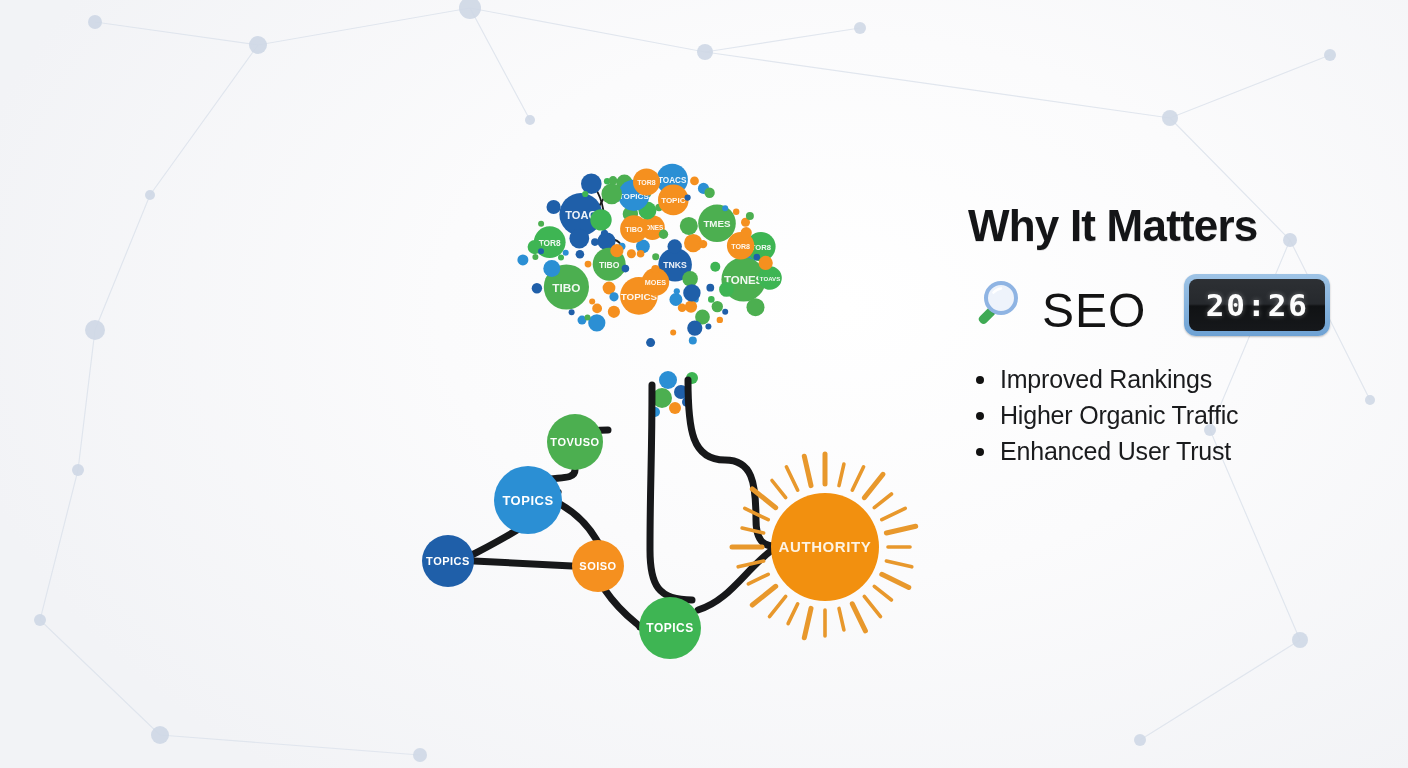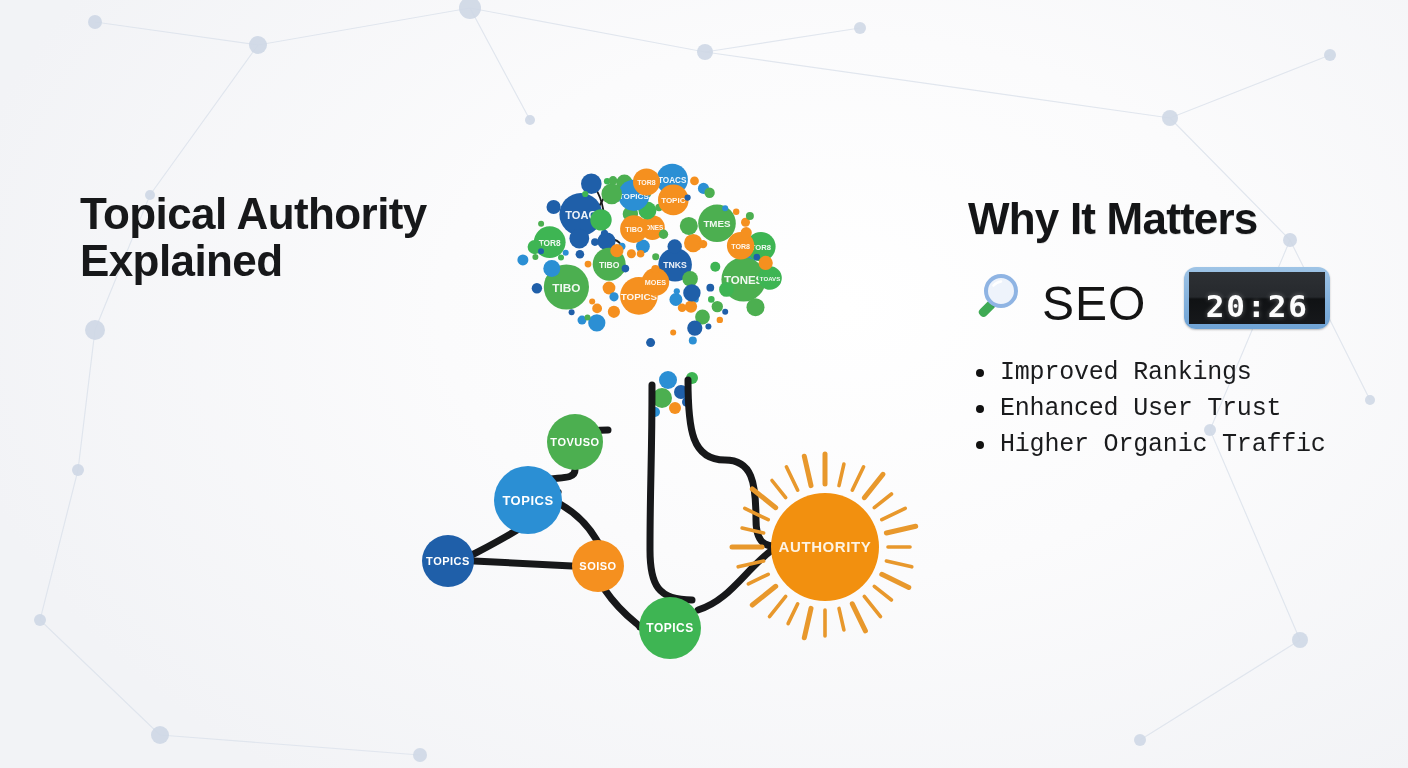--- a/index.html
+++ b/index.html
@@ -28,21 +28,21 @@
     color:#17181a; letter-spacing:-0.6px;
   }
   #left-sub {
     margin-top:42px;
     font-size:23px; line-height:1.30; color:#1f2023;
     letter-spacing:-0.1px;
   }
 
   
   #right-col {
-    position:absolute; left:968px; top:195px; width:400px;
+    position:absolute; left:968px; top:202px; width:400px;
   }
   #right-title {
     font-size:44px; font-weight:bold; line-height:1.10;
     color:#141517; letter-spacing:-0.8px;
     text-shadow:0 1px 0 rgba(0,0,0,0.12);
   }
   #logo-row {
     margin-top:24px; height:62px;
     display:flex; align-items:center; gap:16px;
   }
@@ -51,31 +51,31 @@
     letter-spacing:1px; line-height:1;margin-top:12px;
   }
   #clock-badge {
     margin-left:22px;
     width:146px; height:62px; border-radius:12px;
     background:linear-gradient(#9fc4e6,#6ea2d4);
     padding:5px; box-shadow:0 1px 2px rgba(0,0,0,.25);
     display:flex;
   }
   #clock-screen {
-    flex:1; border-radius:0;
+    flex:1; border-radius:8px;
     background:linear-gradient(#2d3034 0%, #26292d 48%, #101214 52%, #16181b 100%);
-    display:flex; align-items:flex-end; justify-content:center;
+    display:flex; align-items:center; justify-content:center;
   }
   #clock-time {
     font-family:"DejaVu Sans Mono", monospace;
     font-size:31px; font-weight:bold; color:#fdfdfd;
     letter-spacing:2px;
     text-shadow:0 0 5px rgba(255,255,255,.35);
   }
-  #bullets { margin-top:26px; list-style:none;font-family:Liberation Mono, monospace; }
+  #bullets { margin-top:26px; list-style:none; }
   #bullets li {
     font-size:25px; line-height:1.43; color:#1a1b1d;
     padding-left:32px; position:relative; letter-spacing:-0.2px;
   }
   #bullets li::before {
     content:""; position:absolute; left:8px; top:14px;
     width:8px; height:8px; border-radius:50%; background:#111;
   }
 
   
@@ -115,24 +115,20 @@
         <circle cx="160" cy="735" r="9"></circle>
       <circle cx="1210" cy="430" r="6"></circle>
         <circle cx="1300" cy="640" r="8"></circle>
       <circle cx="530" cy="120" r="5"></circle>
         <circle cx="1140" cy="740" r="6"></circle>
       <circle cx="420" cy="755" r="7"></circle>
     </g>
   </svg>
 
   <div id="left-col">
-    <h1 id="left-title">
-      <span>Topical Authority</span><br>
-      <span>Explained</span>
-    </h1>
   </div>
 
   <div id="right-col">
     <h2 id="right-title">
       <span>Why It Matters</span><br>
     </h2>
 
     <div id="logo-row">
 
       <svg width="58" height="58" viewBox="0 0 58 58">
@@ -147,22 +143,22 @@
 
       <div id="clock-badge">
         <div id="clock-screen">
           <span id="clock-time">20:26</span>
         </div>
       </div>
     </div>
 
     <ul id="bullets">
       <li>Improved Rankings</li>
+      <li>Higher Organic Traffic</li>
       <li>Enhanced User Trust</li>
-      <li>Higher Organic Traffic</li>
     </ul>
   </div>
 
   <svg id="graphic" viewBox="0 0 560 560">
 
     <g id="brain-cluster">
         <path d="M194.9,112.1 Q216.4,104.2 221.9,116.3" stroke="#17181a" stroke-width="1.8" fill="none" stroke-linecap="round"></path>
         <path d="M191.3,53.7 Q205.9,68.5 204.5,103.4" stroke="#17181a" stroke-width="1.8" fill="none" stroke-linecap="round"></path>
         <path d="M213.0,50.5 Q204.1,69.6 179.3,108.6" stroke="#17181a" stroke-width="1.8" fill="none" stroke-linecap="round"></path>
         <circle cx="336.2" cy="81.8" r="3.2" fill="#F5901F"></circle>

